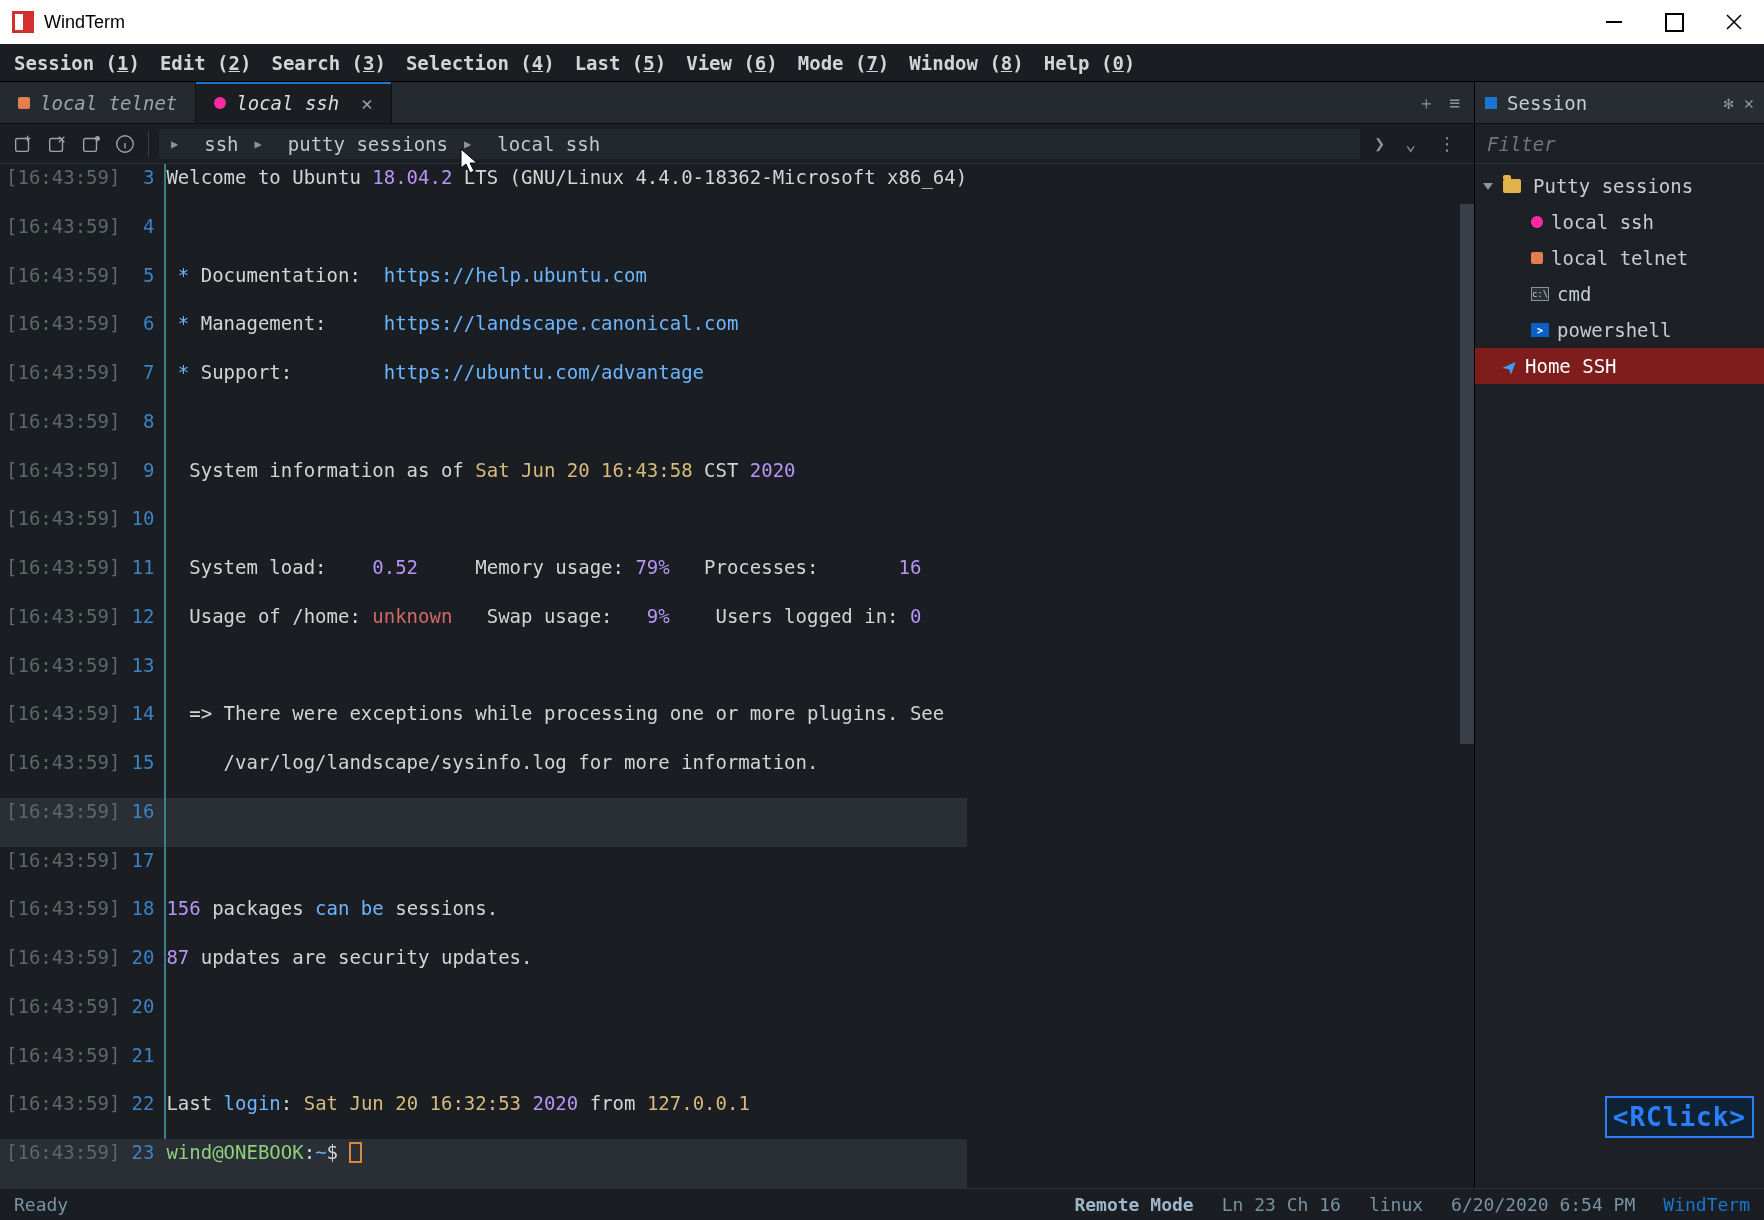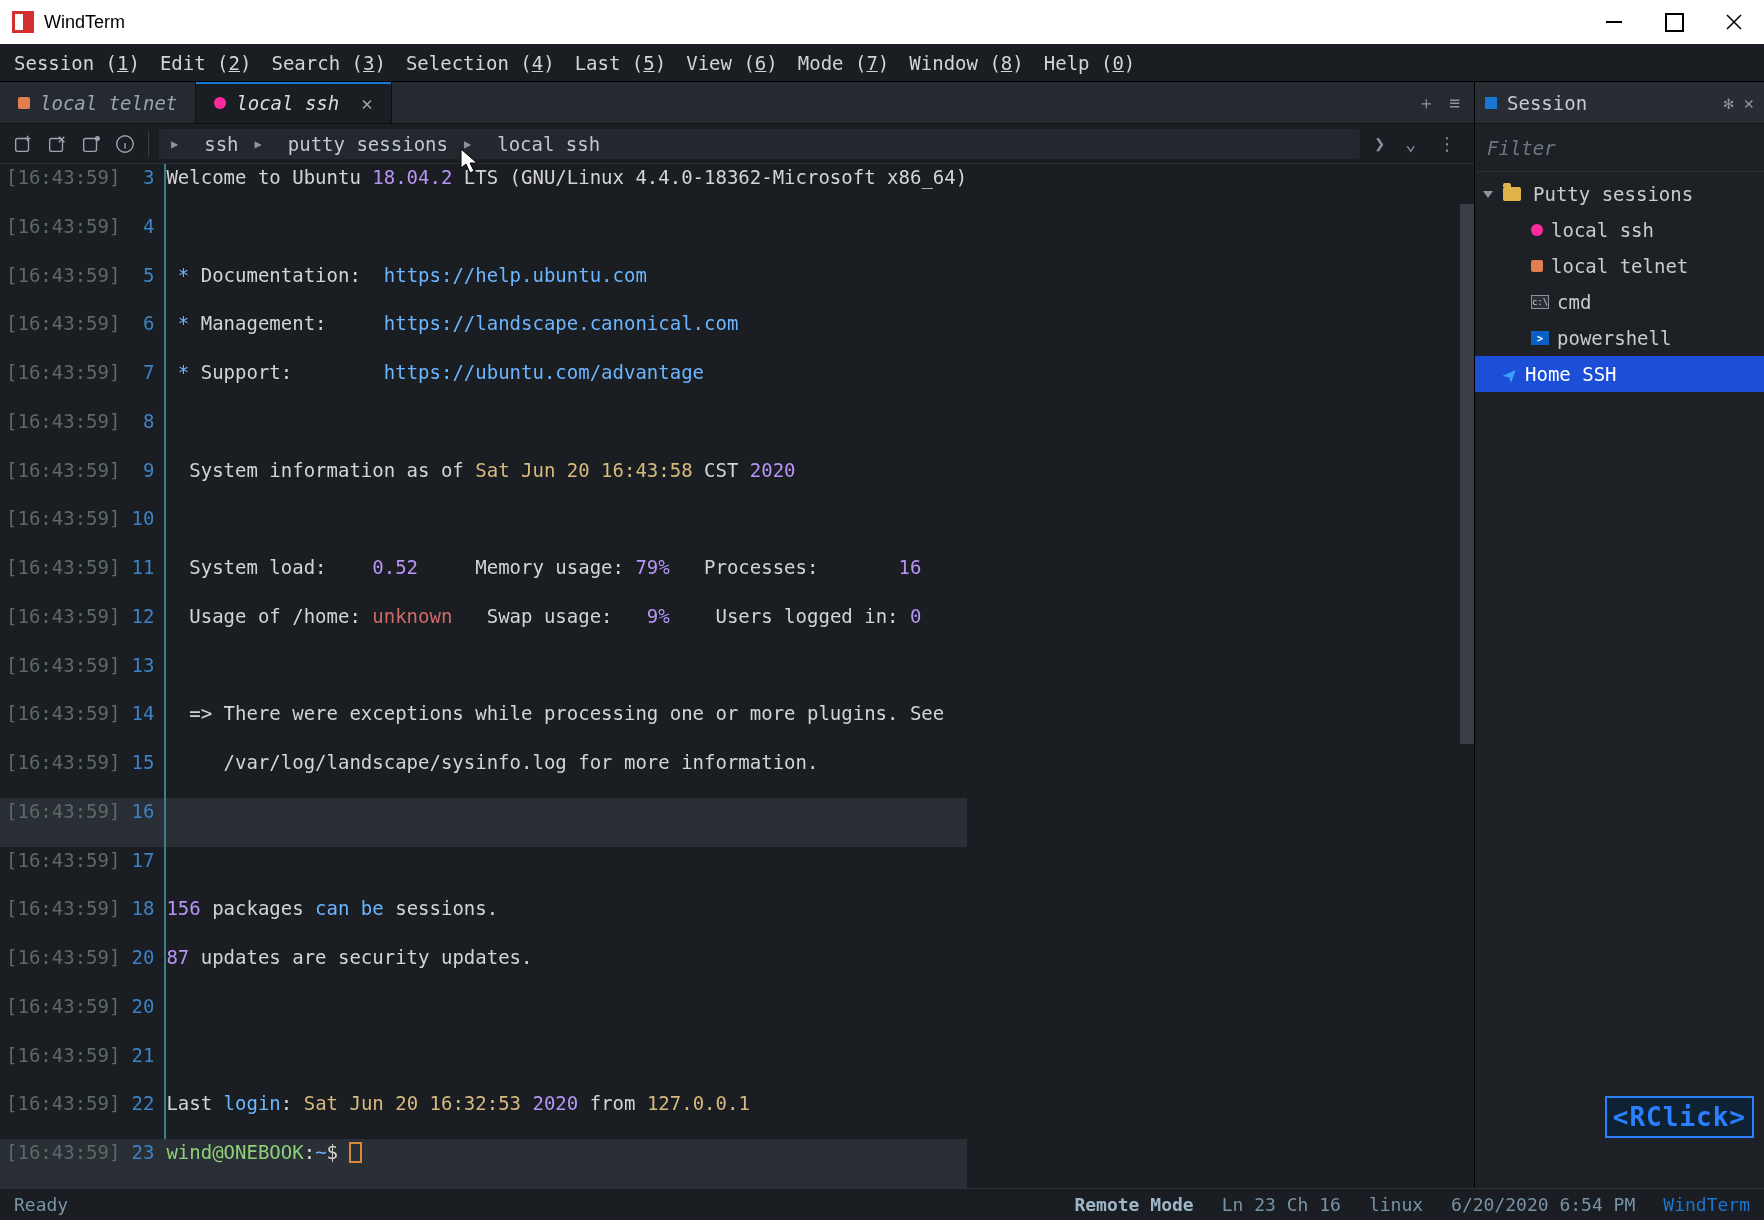--- a/index.html
+++ b/index.html
@@ -53,21 +53,21 @@
     height: 38px;
     background: #1a1d21;
     display:flex;
     align-items:center;
     padding: 0 8px;
     gap: 8px;
     font-size: 19px;
     color: #d4d4d4;
     border-bottom:1px solid #000;
   }
-  .menubar .item { padding: 4px 6px; }
+  .menubar .item { padding: 4px 6px; font-weight: bold; }
   .menubar .item .u { text-decoration: underline; }
 
   
   .work {
     flex:1;
     display:flex;
     min-height:0;
   }
 
   
@@ -204,33 +204,33 @@
     display:flex;
     align-items:center;
     padding:0 10px;
     gap:10px;
     border-bottom:1px solid #101010;
   }
   .sidepanel .panel-header .sq { width:12px; height:12px; background:#1976d2; }
   .sidepanel .panel-header .title { flex:1; }
   .sidepanel .panel-header .ic { color:#8b949e; font-size:17px; }
   .sidepanel .filter {
-    height:48px;
+    height:40px;
     border-bottom:1px solid #2b2f36;
     display:flex; align-items:center; padding:0 12px;
     color:#6d7781; font-style:italic;
   }
   .sidepanel .tree { flex:1; padding-top:4px; }
   .sidepanel .node {
     display:flex; align-items:center; height:36px; gap:8px; padding-left:8px;
     color:#c7ccd1;
   }
   .sidepanel .node.lvl1 { padding-left:8px; }
   .sidepanel .node.lvl2 { padding-left:56px; }
-  .sidepanel .node.selected { background:#1d4ed8; color:#ffffff; }
+  .sidepanel .node.selected { background:#7f1d1d; color:#ffffff; }
   .sidepanel .arrow {
     width:0;height:0;
     border-left:5px solid transparent;
     border-right:5px solid transparent;
     border-top:7px solid #8b949e;
     margin-right:2px;
   }
   .sidepanel .folder {
     width:18px; height:14px; background:#e2b34a; border-radius:2px;
     position:relative; margin-right:4px;

